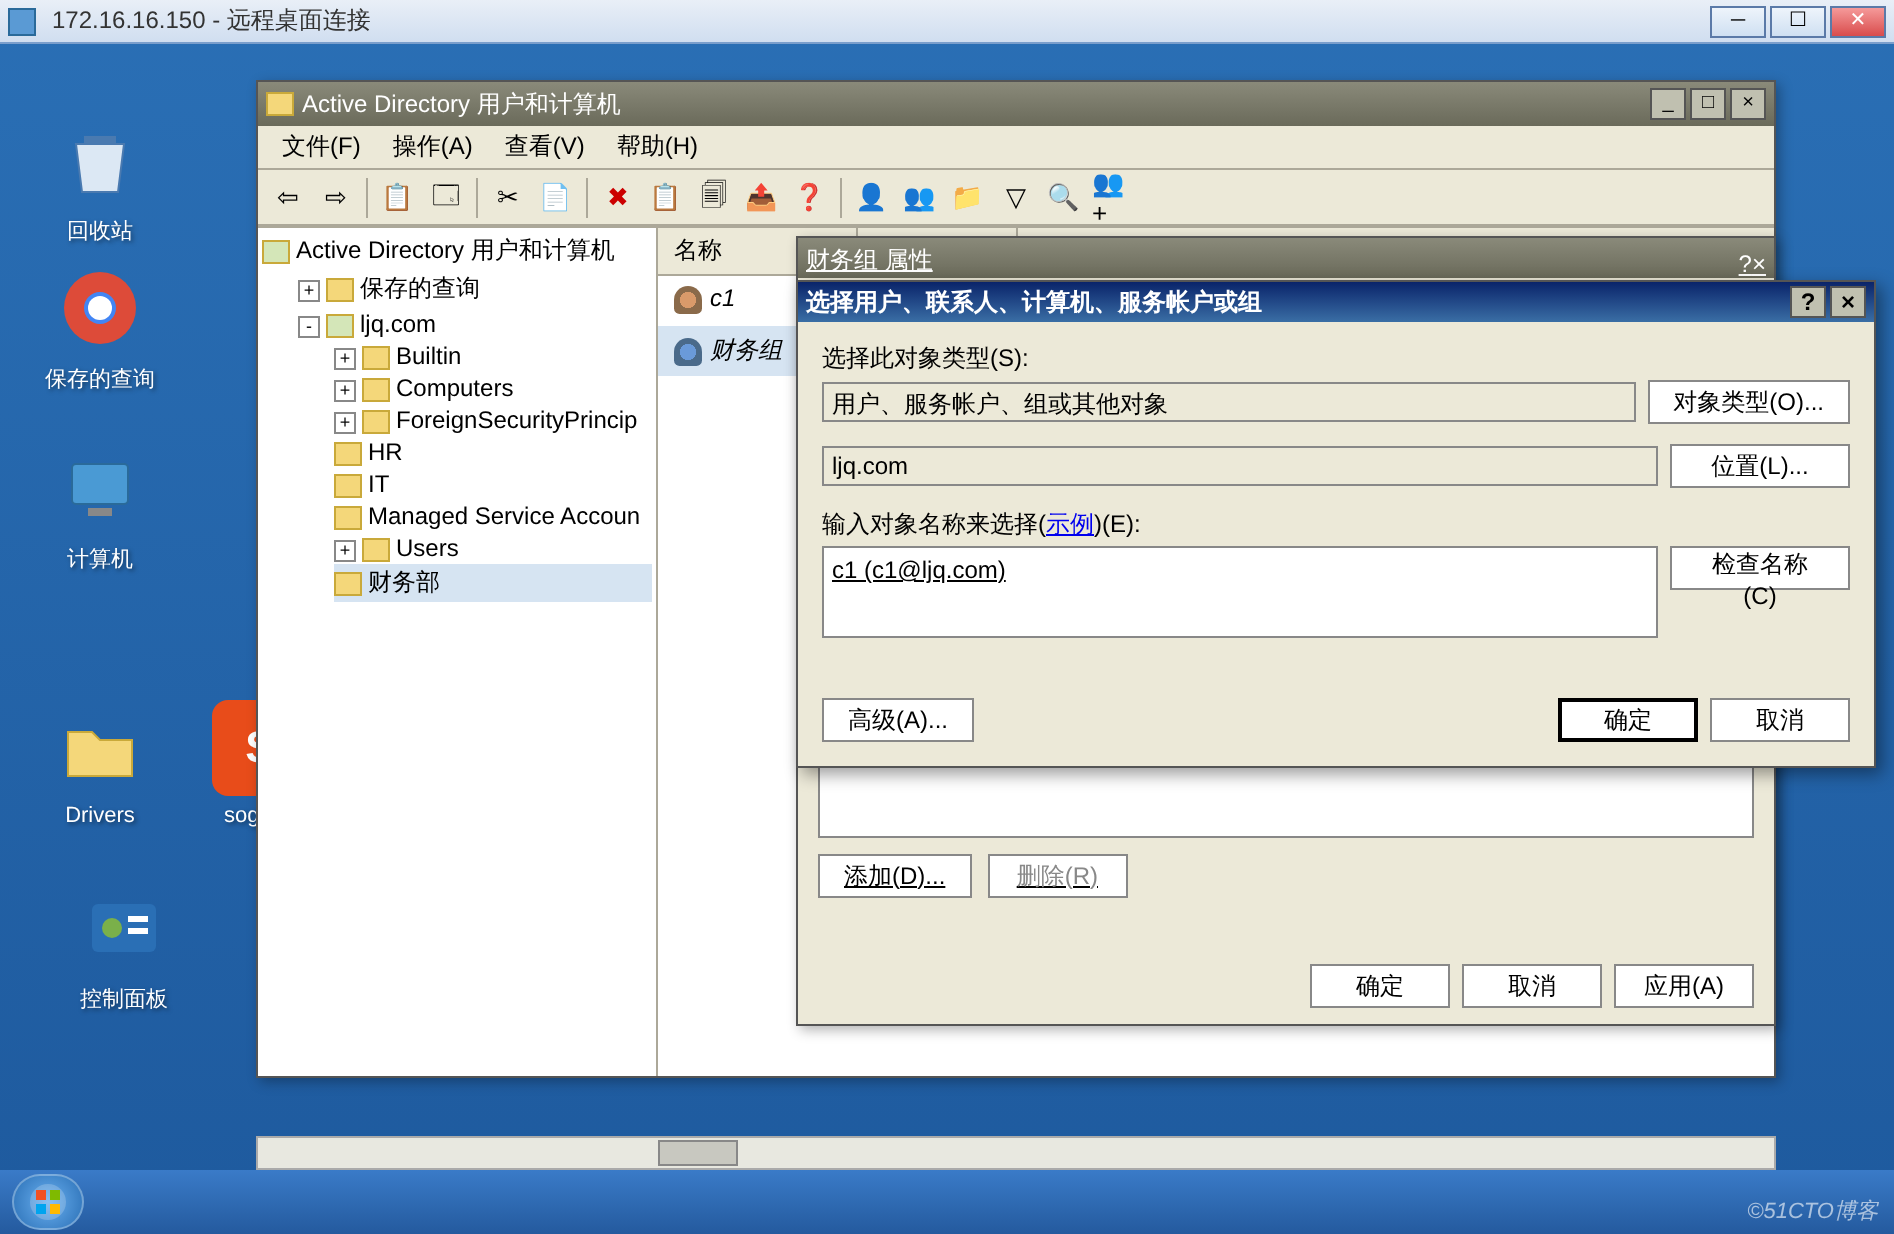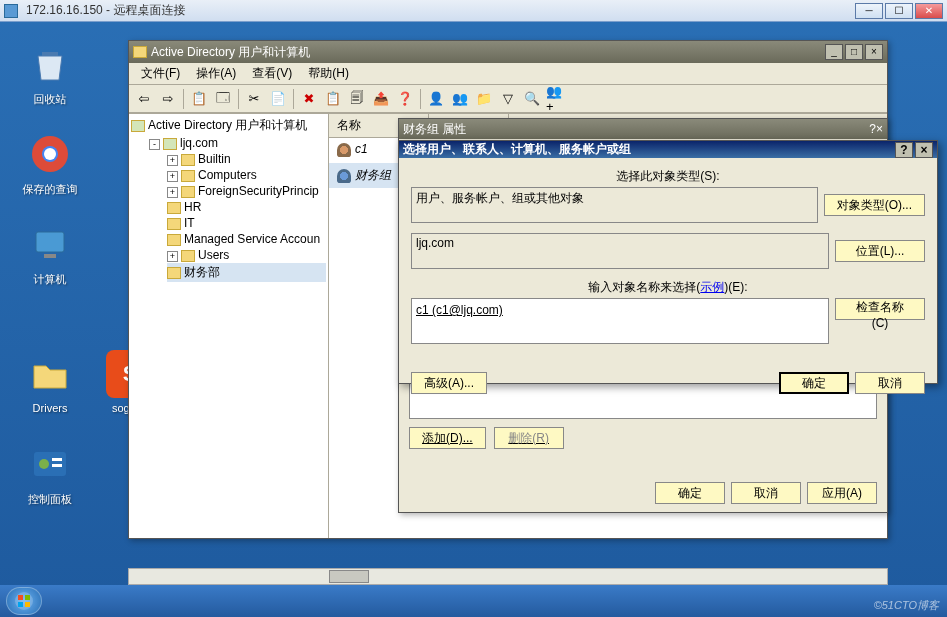--- a/index.html
+++ b/index.html
@@ -42,37 +42,37 @@
 .col-type { width:80px; }
 .list-row { display:flex; padding:2px 0; cursor:pointer; }
 .list-row.selected { background:#d6e4f2; }
 .list-row div { padding:2px 8px; font-size:12px;font-style:italic; }
 .list-row .ico { display:inline-block; width:14px; height:14px; margin-right:4px; vertical-align:middle; }
 .ico-user { background:radial-gradient(circle,#d99a6a 40%,#8a6a4a 42%); border-radius:50% 50% 20% 20%; }
 .ico-group { background:radial-gradient(circle,#6a9ad9 40%,#4a6a8a 42%); border-radius:50% 50% 20% 20%; }
 
 
 .prop-dialog { position:absolute; left:398px; top:118px; width:490px; height:395px; background:#ece9d8; border:1px solid #555; box-shadow:2px 2px 6px rgba(0,0,0,.3); display:flex; flex-direction:column; }
-.prop-title { height:20px; background:linear-gradient(#8a8a7a,#6a6a5a); color:#fff; display:flex; align-items:center; padding:0 4px; }
+.prop-title { height:20px; background:linear-gradient(#8a8a7a,#6a6a5a); color:#fff; display:flex; align-items:flex-end; padding:0 4px;text-decoration:underline; }
 .prop-title .t { flex:1; }
 .prop-body { flex:1; padding:10px; position:relative; }
 .prop-body .members-box { width:100%; height:270px; border:1px solid #888; background:#fff; }
-.btn { height:22px; padding:0 12px; background:#fef9c3; border:1px solid #888; cursor:pointer; font-size:12px; min-width:70px; }
+.btn { height:22px; padding:0 12px; background:#ffffff; border:1px solid #888; cursor:pointer; font-size:12px; min-width:70px; }
 .btn:disabled { color:#888; }
 .prop-footer { display:flex; justify-content:flex-end; gap:6px; padding:8px 10px; }
 .add-del { display:flex; gap:8px; margin-top:8px;text-decoration:underline; }
 
 
 .sel-dialog { position:absolute; left:398px; top:140px; width:540px; height:244px; background:#ece9d8; border:1px solid #555; box-shadow:3px 3px 8px rgba(0,0,0,.4); display:flex; flex-direction:column; }
 .sel-title { height:20px; background:linear-gradient(#0a246a,#3a6ea5); color:#fff; display:flex; align-items:center; padding:0 4px; font-weight:bold; }
 .sel-title .t { flex:1;font-family:Liberation Serif, serif; }
 .sel-body { flex:1; padding:10px 12px; }
-.sel-body label { display:block; margin-bottom:2px; font-size:12px;text-align:center; }
+.sel-body label { display:block; margin-bottom:2px; font-size:12px; }
 .ro-field { display:flex; align-items:center; gap:6px; margin-bottom:10px; }
-.ro-field .ro { flex:1; height:36px; border:1px solid #888; background:#ece9d8; padding:2px 4px; font-size:12px; }
+.ro-field .ro { flex:1; height:20px; border:1px solid #888; background:#ece9d8; padding:2px 4px; font-size:12px; }
 .sel-input { width:100%; height:46px; border:1px solid #888; background:#fff; padding:4px; font-size:12px; resize:none; }
 .sel-input .entry { text-decoration:underline; }
 .sel-footer { display:flex; padding:8px 12px 12px; gap:6px; }
 .sel-footer .sp { flex:1; }
 a.link { color:#0000ee; text-decoration:underline; cursor:pointer;margin-top:31px; }
 
 
 .taskbar { position:absolute; left:0; right:0; bottom:0; height:32px; background:linear-gradient(#3a7bc8,#245a9e); display:flex; align-items:center; padding:0 6px; }
 .start-orb { width:36px; height:28px; border-radius:14px; background:radial-gradient(circle,#6ab0f0,#2a6fb5); border:1px solid rgba(255,255,255,.3); display:flex; align-items:center; justify-content:center; cursor:pointer; }
 .watermark { position:absolute; right:8px; bottom:4px; color:rgba(255,255,255,.6); font-size:11px; font-style:italic; }
@@ -83,21 +83,21 @@
 <body>
 
 <div class="rdp-bar">
   <span style="width:14px;height:14px;background:#5a9ad4;border:1px solid #2a6a9a;margin-right:4px;"></span>
   <span class="rdp-title">172.16.16.150 - 远程桌面连接</span>
   <span class="win-btn">─</span>
   <span class="win-btn">☐</span>
   <span class="win-btn close">✕</span>
 </div>
 
-<div class="desktop-icon" style="top:40px;left:15px">
+<div class="desktop-icon" style="top:56px;left:15px">
   <div class="icon-box">
       <svg width="40" height="40">
         <path d="M8 12h24l-3 24H11z" fill="#dce8f4" stroke="#4a7ab0"></path>
         <path d="M12 8h16v4H12z" fill="#4a7ab0"></path>
       </svg>
     </div>
   <span>回收站</span>
 </div>
 <div class="desktop-icon" style="top:130px;left:15px">
   <div class="icon-box">
@@ -123,21 +123,21 @@
       <svg width="40" height="40">
         <path d="M4 12h12l4 4h16v18H4z" fill="#f4d77a" stroke="#c9a93a"></path>
       </svg>
     </div>
   <span>Drivers</span>
 </div>
 <div class="desktop-icon" style="top:350px;left:95px">
   <div class="icon-box" style="background:#e84c1a;border-radius:8px;color:#fff;font-size:22px;font-weight:bold;">S</div>
   <span>sogou_</span>
 </div>
-<div class="desktop-icon" style="top:440px;left:15px">
+<div class="desktop-icon" style="top:440px;left:27px">
   <div class="icon-box">
       <svg width="40" height="40">
         <rect x="4" y="8" width="32" height="24" rx="3" fill="#2a6fb5"></rect>
         <circle cx="14" cy="20" r="5" fill="#7ab04a"></circle>
         <rect x="22" y="14" width="10" height="3" fill="#fff"></rect>
         <rect x="22" y="20" width="10" height="3" fill="#fff"></rect>
       </svg>
     </div>
   <span>控制面板</span>
 </div>
@@ -176,20 +176,21 @@
     <div class="tbtn">👥</div>
     <div class="tbtn">📁</div>
     <div class="tbtn">▽</div>
     <div class="tbtn">🔍</div>
     <div class="tbtn">👥+</div>
   </div>
   <div class="ad-body">
     <div class="tree-pane">
       <div class="tree-node root"><span class="ico"></span><span>Active Directory 用户和计算机</span></div>
       <div class="tree-children">
+        <div class="tree-node"><span class="exp">+</span><span class="ico"></span><span>保存的查询</span></div>
         <div class="tree-node"><span class="exp">-</span><span class="ico" style="background:#d4e6b8;"></span><span>ljq.com</span></div>
         <div class="tree-children">
           <div class="tree-node"><span class="exp">+</span><span class="ico"></span><span>Builtin</span></div>
           <div class="tree-node"><span class="exp">+</span><span class="ico"></span><span>Computers</span></div>
           <div class="tree-node"><span class="exp">+</span><span class="ico"></span><span>ForeignSecurityPrincip</span></div>
           <div class="tree-node"><span class="ico"></span><span>HR</span></div>
           <div class="tree-node"><span class="ico"></span><span>IT</span></div>
           <div class="tree-node"><span class="ico"></span><span>Managed Service Accoun</span></div>
           <div class="tree-node"><span class="exp">+</span><span class="ico"></span><span>Users</span></div>
           <div class="tree-node" style="background:#d6e4f2;"><span class="ico"></span><span>财务部</span></div>

